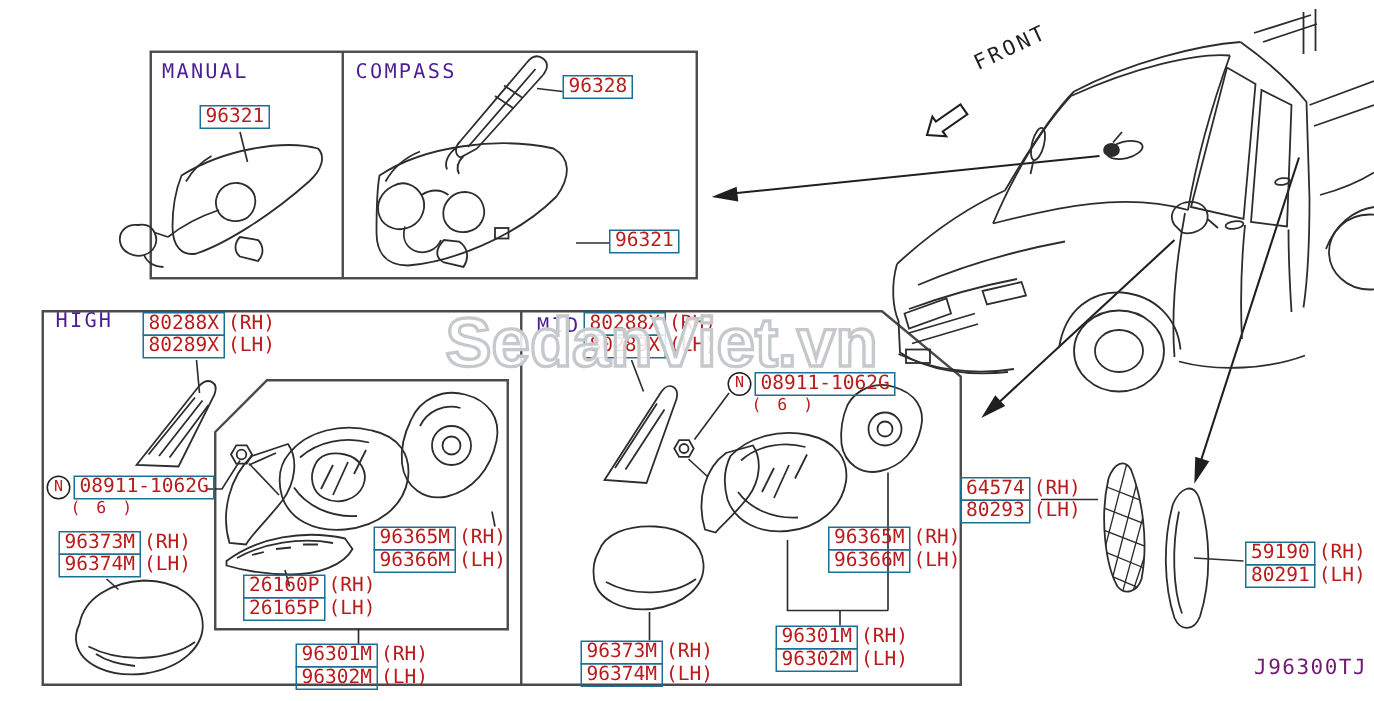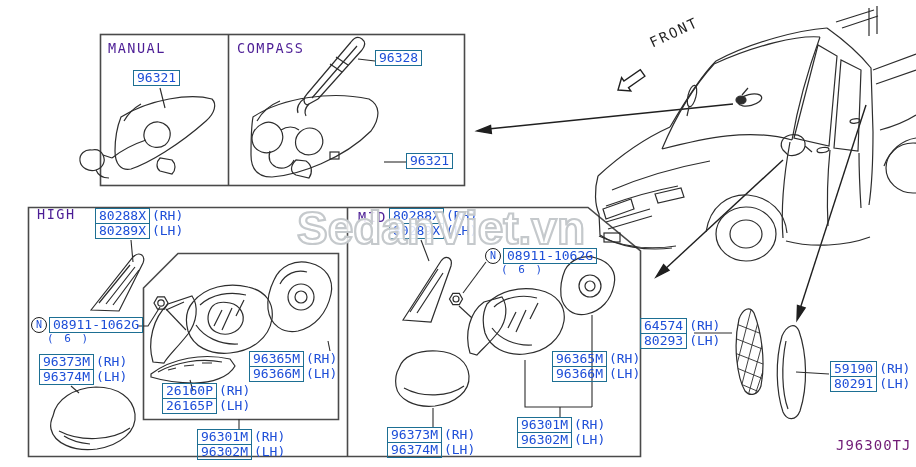--- a/index.html
+++ b/index.html
@@ -1,21 +1,21 @@
 <!DOCTYPE html>
 <html><head>
 <meta charset="utf-8">
 <style>
   html,body{margin:0;padding:0;}
   body{width:916px;height:467px;position:relative;background:#ffffff;overflow:hidden;
        font-family:"DejaVu Sans Mono",monospace;}
   svg{position:absolute;left:0;top:0;z-index:1;}
   .sec-title{position:absolute;z-index:10;font:13.5px "DejaVu Sans Mono",monospace;
              letter-spacing:1.5px;color:#4c1d95;white-space:nowrap;}
-  .plabel{position:absolute;z-index:10;white-space:nowrap;color:#1d4ed8;
+  .plabel{position:absolute;z-index:10;white-space:nowrap;color:#b91c1c;
           font:13px "DejaVu Sans Mono",monospace;}
   .prow{display:flex;align-items:stretch;height:16px;line-height:14px;}
   .prow + .prow{margin-top:-1.5px;justify-content:space-between;}
   .pnum{display:inline-block;border:1.5px solid #1d6f93;padding:0 3px;height:16px;
         box-sizing:border-box;line-height:13px;background:transparent;}
   .psuf{margin-left:2px;line-height:15px;}
   .ncirc{display:inline-flex;width:14px;height:14px;border:1.3px solid #1f1f1f;border-radius:50%;
          font-size:10px;line-height:12px;align-items:center;justify-content:center;
          margin-right:2px;align-self:center;}
   .qty{margin-left:16px;font-size:11px;letter-spacing:2px;line-height:12px;}

